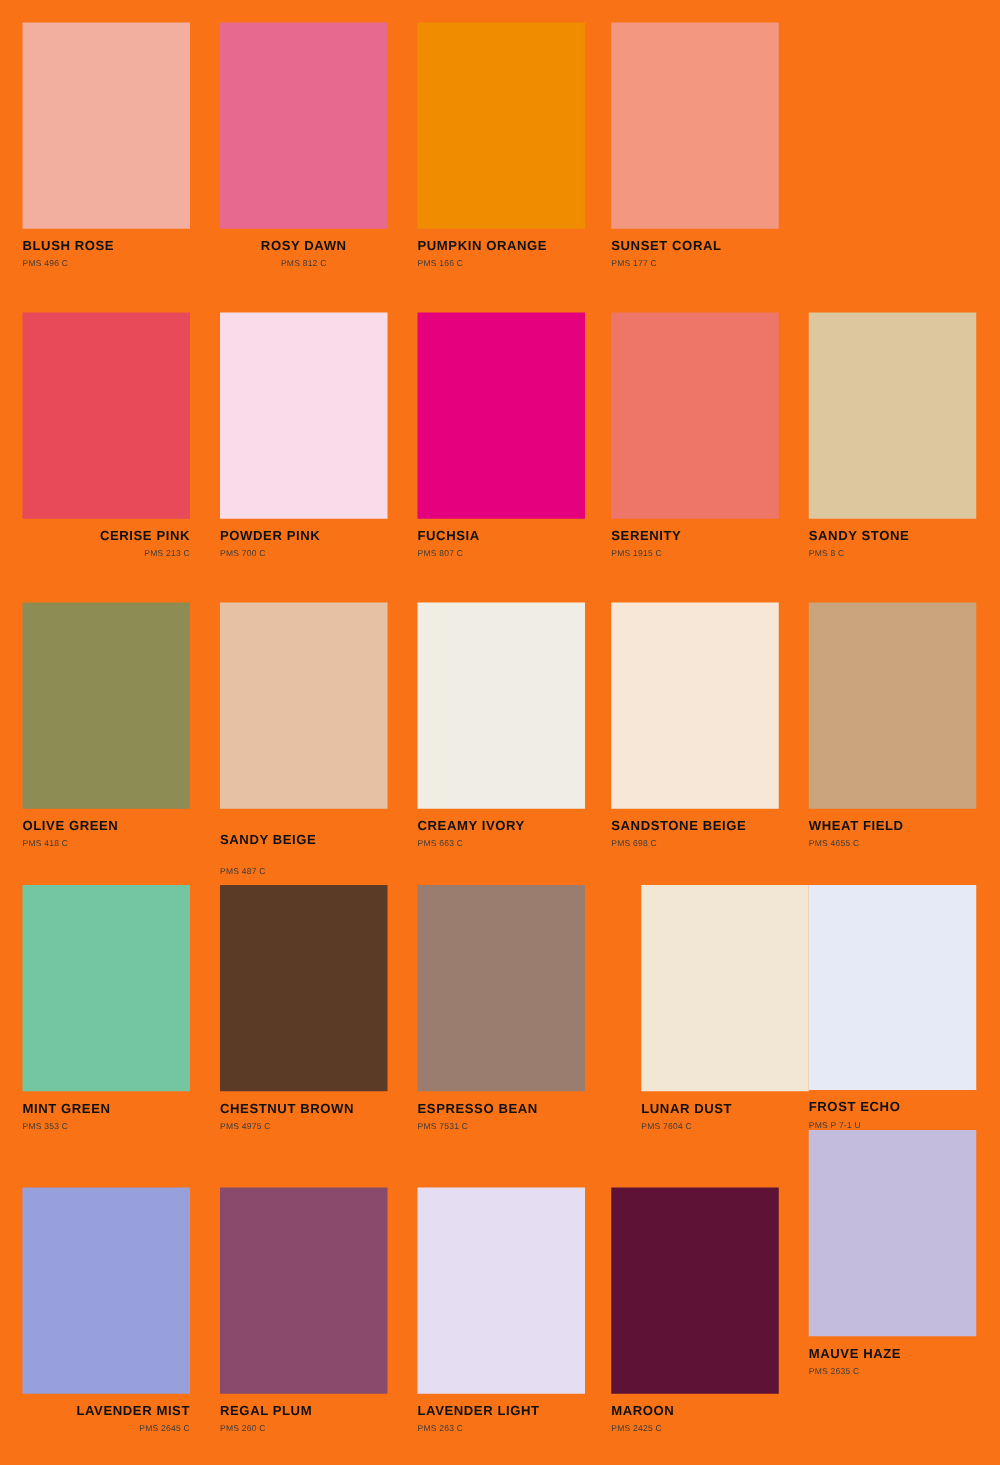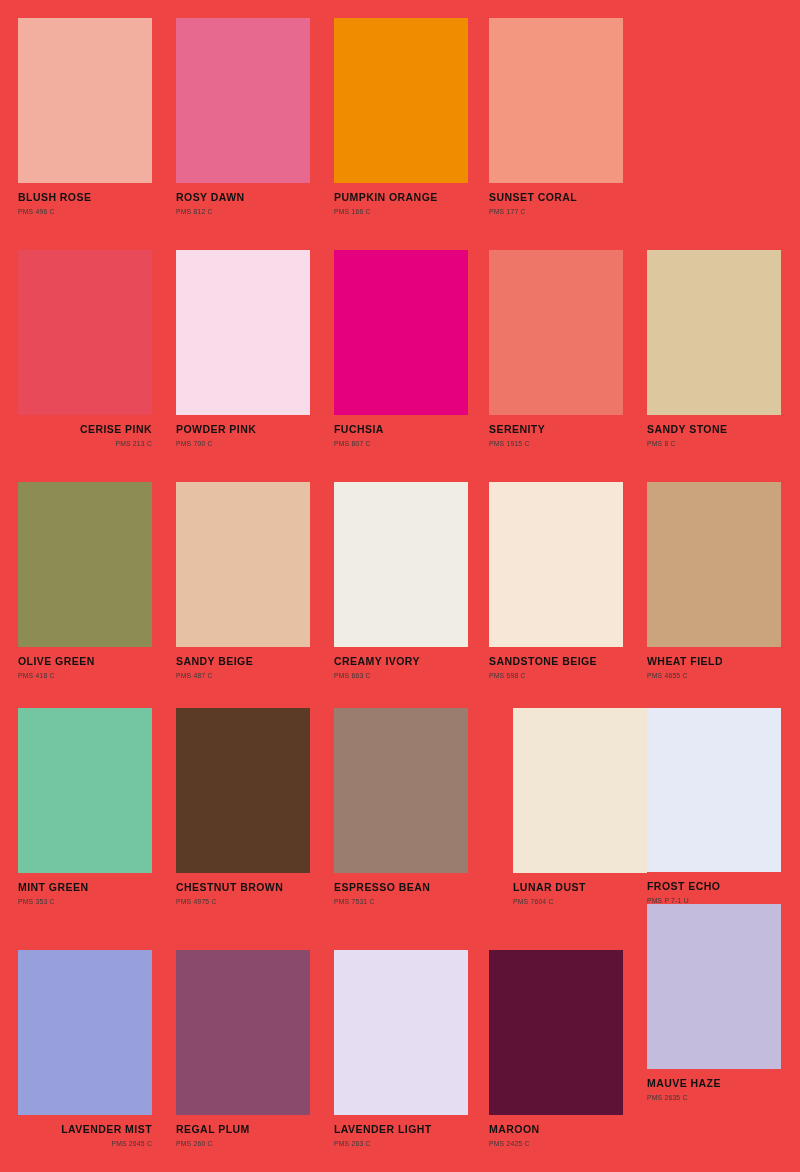--- a/index.html
+++ b/index.html
@@ -8,21 +8,21 @@
     width: 800px;
     height: 1172px;
     background: #ffffff;
     font-family: "Liberation Sans", sans-serif;
     overflow: hidden;
   }
   #palette {
     position: relative;
     width: 800px;
     height: 1172px;
-    background: #ef4444;
+    background: #f97316;
   }
   .swatch-cell {
     position: absolute;
     width: 134px;
     display: flex;
     flex-direction: column;
     align-items: stretch;
   }
   .swatch-chip {
     width: 134px;
@@ -50,21 +50,21 @@
 </style>
 </head>
 <body>
 
 <div id="palette">
     <div class="swatch-cell" style="left: 18px; top: 18px;">
       <div class="swatch-chip" style="height: 165px; background: rgb(242, 174, 158);"></div>
       <div class="swatch-name">BLUSH ROSE</div>
       <div class="swatch-code">PMS 496 C</div>
     </div>
-    <div class="swatch-cell" style="left: 176px; top: 18px;">
+    <div class="swatch-cell" style="left: 176px; top: 18px; align-items: center;">
       <div class="swatch-chip" style="height: 165px; background: rgb(232, 105, 143);"></div>
       <div class="swatch-name">ROSY DAWN</div>
       <div class="swatch-code">PMS 812 C</div>
     </div>
     <div class="swatch-cell" style="left: 334px; top: 18px;">
       <div class="swatch-chip" style="height: 165px; background: rgb(240, 140, 0);"></div>
       <div class="swatch-name">PUMPKIN ORANGE</div>
       <div class="swatch-code">PMS 166 C</div>
     </div>
     <div class="swatch-cell" style="left: 489px; top: 18px;">
@@ -95,21 +95,21 @@
     <div class="swatch-cell" style="left: 647px; top: 250px;">
       <div class="swatch-chip" style="height: 165px; background: rgb(220, 199, 158);"></div>
       <div class="swatch-name">SANDY STONE</div>
       <div class="swatch-code">PMS 8 C</div>
     </div>
     <div class="swatch-cell" style="left: 18px; top: 482px;">
       <div class="swatch-chip" style="height: 165px; background: rgb(141, 140, 85);"></div>
       <div class="swatch-name">OLIVE GREEN</div>
       <div class="swatch-code">PMS 418 C</div>
     </div>
-    <div class="swatch-cell" style="left: 176px; top: 482px;">
+    <div class="swatch-cell" style="left: 176px; top: 482px; gap: 11px;">
       <div class="swatch-chip" style="height: 165px; background: rgb(231, 193, 163);"></div>
       <div class="swatch-name">SANDY BEIGE</div>
       <div class="swatch-code">PMS 487 C</div>
     </div>
     <div class="swatch-cell" style="left: 334px; top: 482px;">
       <div class="swatch-chip" style="height: 165px; background: rgb(240, 237, 228);"></div>
       <div class="swatch-name">CREAMY IVORY</div>
       <div class="swatch-code">PMS 663 C</div>
     </div>
     <div class="swatch-cell" style="left: 489px; top: 482px;">

